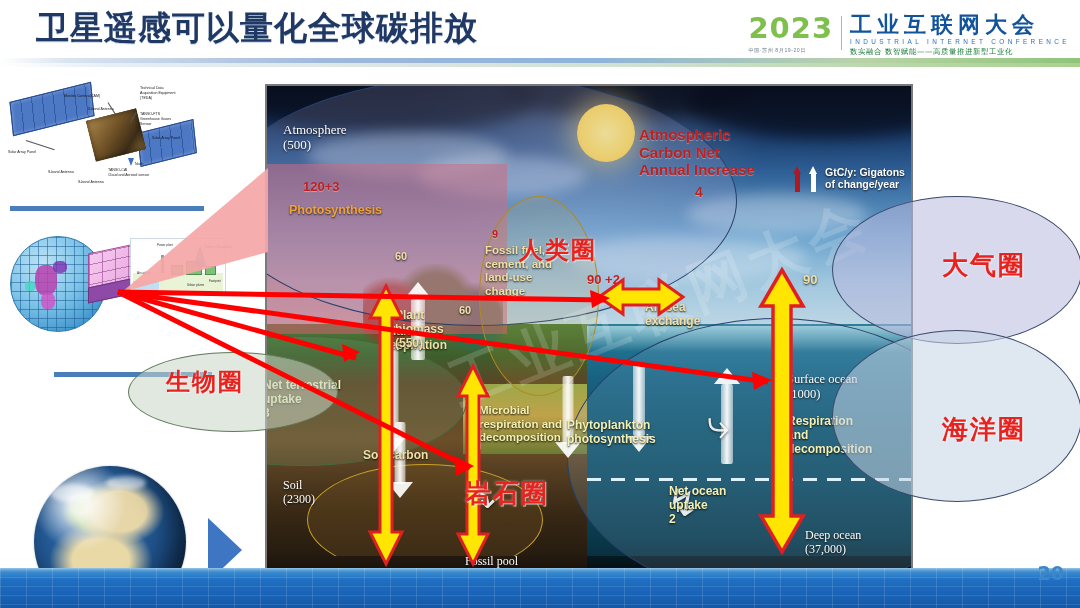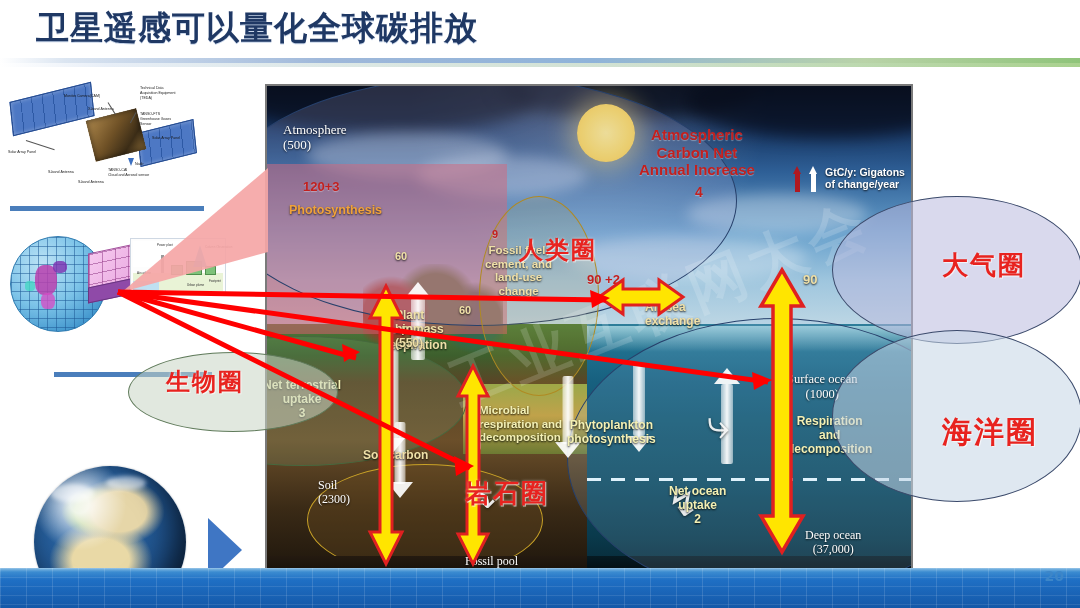--- a/index.html
+++ b/index.html
@@ -66,21 +66,21 @@
     content: ""; position: absolute; inset: 0;
     background:
       repeating-linear-gradient(to right, rgba(255,255,255,.13) 0 1px, transparent 1px 26px),
       repeating-linear-gradient(to bottom, rgba(255,255,255,.10) 0 1px, transparent 1px 9px);
   }
   .footer-band::after {
     content:""; position:absolute; left:0; top:-6px; width:1080px; height:10px;
     background: linear-gradient(to bottom, rgba(255,255,255,.85), rgba(120,180,230,0));
   }
   .page-num {
-    position: absolute; right: 16px; bottom: 24px; font-size: 14px;
+    position: absolute; right: 16px; bottom: 24px; font-size: 19px;
     color: #3d86c8; font-weight: 600; font-family: "DejaVu Sans", sans-serif;
   }
 
   
   .leftcol { position: absolute; left: 0; top: 66px; width: 268px; height: 500px; }
 
   
   .sat-panel { position: absolute; left: 4px; top: 8px; width: 226px; height: 118px; background:#fff; }
   .sat-body {
     position: absolute; left: 86px; top: 40px; width: 52px; height: 42px;
@@ -255,21 +255,21 @@
   .venn.bio   { left:-130px; top:250px; width:330px; height:130px; background: rgba(150,190,150,.16); border-color:#47693f; }
 
   
   .ft { position:absolute; white-space:pre-line; line-height:1.18; }
   .ft.serif { font-family:"Liberation Serif","DejaVu Serif",serif; }
   .ft.white { color:#ffffff; text-shadow: 0 1px 2px rgba(0,0,0,.85); }
   .ft.yellow{ color:#f3f0b4; font-weight:700; text-shadow: 0 1px 2px rgba(0,0,0,.9); }
   .ft.red   { color:#c2201f; font-weight:700; text-shadow: 0 1px 1px rgba(255,255,255,.35); }
   .ft.orange{ color:#f0a23a; font-weight:700; text-shadow: 0 1px 2px rgba(0,0,0,.75); }
   .ft.tan   { color:#efe0a8; font-weight:700; text-shadow: 0 1px 2px rgba(0,0,0,.85); }
-  .ft.center{ text-align:center; }
+  .ft.center{ }
 
   
   .warrow { position:absolute; }
   .warrow .shaft {
     position:absolute; left:50%; transform:translateX(-50%);
     background: linear-gradient(to right, rgba(255,255,255,.55), rgba(255,255,255,.95), rgba(255,255,255,.5));
     border-radius: 2px;
   }
   .warrow .head {
     position:absolute; left:50%; transform:translateX(-50%); width:0; height:0;
@@ -319,20 +319,32 @@
 <body>
 
 <div id="slide">
 
   <div class="title-bar">
     <div class="slide-title">卫星遥感可以量化全球碳排放</div>
     <div class="title-rule"></div>
     <div class="title-rule2"></div>
   </div>
 
+  <div class="logo">
+    <div>
+      <div class="logo-year">2023</div>
+      <div class="logo-year-sub">中国·苏州  8月19-20日</div>
+    </div>
+    <div class="logo-divider"></div>
+    <div class="logo-right">
+      <div class="logo-cn">工业互联网大会</div>
+      <div class="logo-en">INDUSTRIAL INTERNET CONFERENCE</div>
+      <div class="logo-tag">数实融合  数智赋能——高质量推进新型工业化</div>
+    </div>
+  </div>
 
   <div class="leftcol">
 
     <div class="sat-panel">
       <div class="sat-wing left"></div>
       <div class="sat-wing right"></div>
       <div class="sat-body"></div>
       <div class="sat-arrow"></div>
 
       <div class="sat-label" style="left:60px;top:20px;">Monitor Camera(CAM)</div>
@@ -483,21 +495,21 @@
     <div class="ft tan center" style="left:192px;top:218px;font-size:11px;">60</div>
     <div class="ft tan" style="left:128px;top:222px;font-size:12px;">Plant
 biomass
 (550)</div>
 
     <div class="ft yellow center" style="left:-4px;top:292px;font-size:12px;">Net terrestrial
 uptake
 3</div>
 
     <div class="ft tan" style="left:96px;top:362px;font-size:12px;">Soil carbon</div>
-    <div class="ft serif white" style="left:16px;top:392px;font-size:12px;margin-left:35px;">Soil
+    <div class="ft serif white" style="left:16px;top:392px;font-size:12px;">Soil
 (2300)</div>
 
     <div class="ft yellow" style="left:212px;top:318px;font-size:11.5px;">Microbial
 respiration and
 decomposition</div>
 
     <div class="ft serif white center" style="left:198px;top:468px;font-size:12px;">Fossil pool
 (10,000)</div>
 
     <div class="ft tan" style="left:378px;top:214px;font-size:12px;">Air-sea
@@ -558,21 +570,21 @@
 
     <div class="cn-label" style="left:252px;top:148px;font-size:24px;">人类圈</div>
     <div class="cn-label" style="left:198px;top:390px;font-size:26px;">岩石圈</div>
   </div>
 
   <div class="outer-venn ov-atmos"></div>
   <div class="outer-venn ov-ocean"></div>
   <div class="outer-venn ov-bio"></div>
 
   <div class="cn-label" style="left:942px;top:248px;font-size:26px;">大气圈</div>
-  <div class="cn-label" style="left:942px;top:412px;font-size:30px;">海洋圈</div>
+  <div class="cn-label" style="left:942px;top:412px;font-size:26px;">海洋圈</div>
   <div class="cn-label" style="left:166px;top:366px;font-size:24px;">生物圈</div>
 
   <svg class="redlayer" width="1080" height="608" viewBox="0 0 1080 608">
     <polygon points="122,292 268,168 268,252" fill="#f5a6a6" opacity="0.92"></polygon>
     <g stroke="#ff0000" stroke-width="5" fill="none">
       <line x1="118" y1="292" x2="356" y2="358"></line>
       <line x1="118" y1="292" x2="470" y2="468"></line>
       <line x1="118" y1="292" x2="606" y2="300"></line>
       <line x1="118" y1="292" x2="768" y2="382"></line>
     </g>

